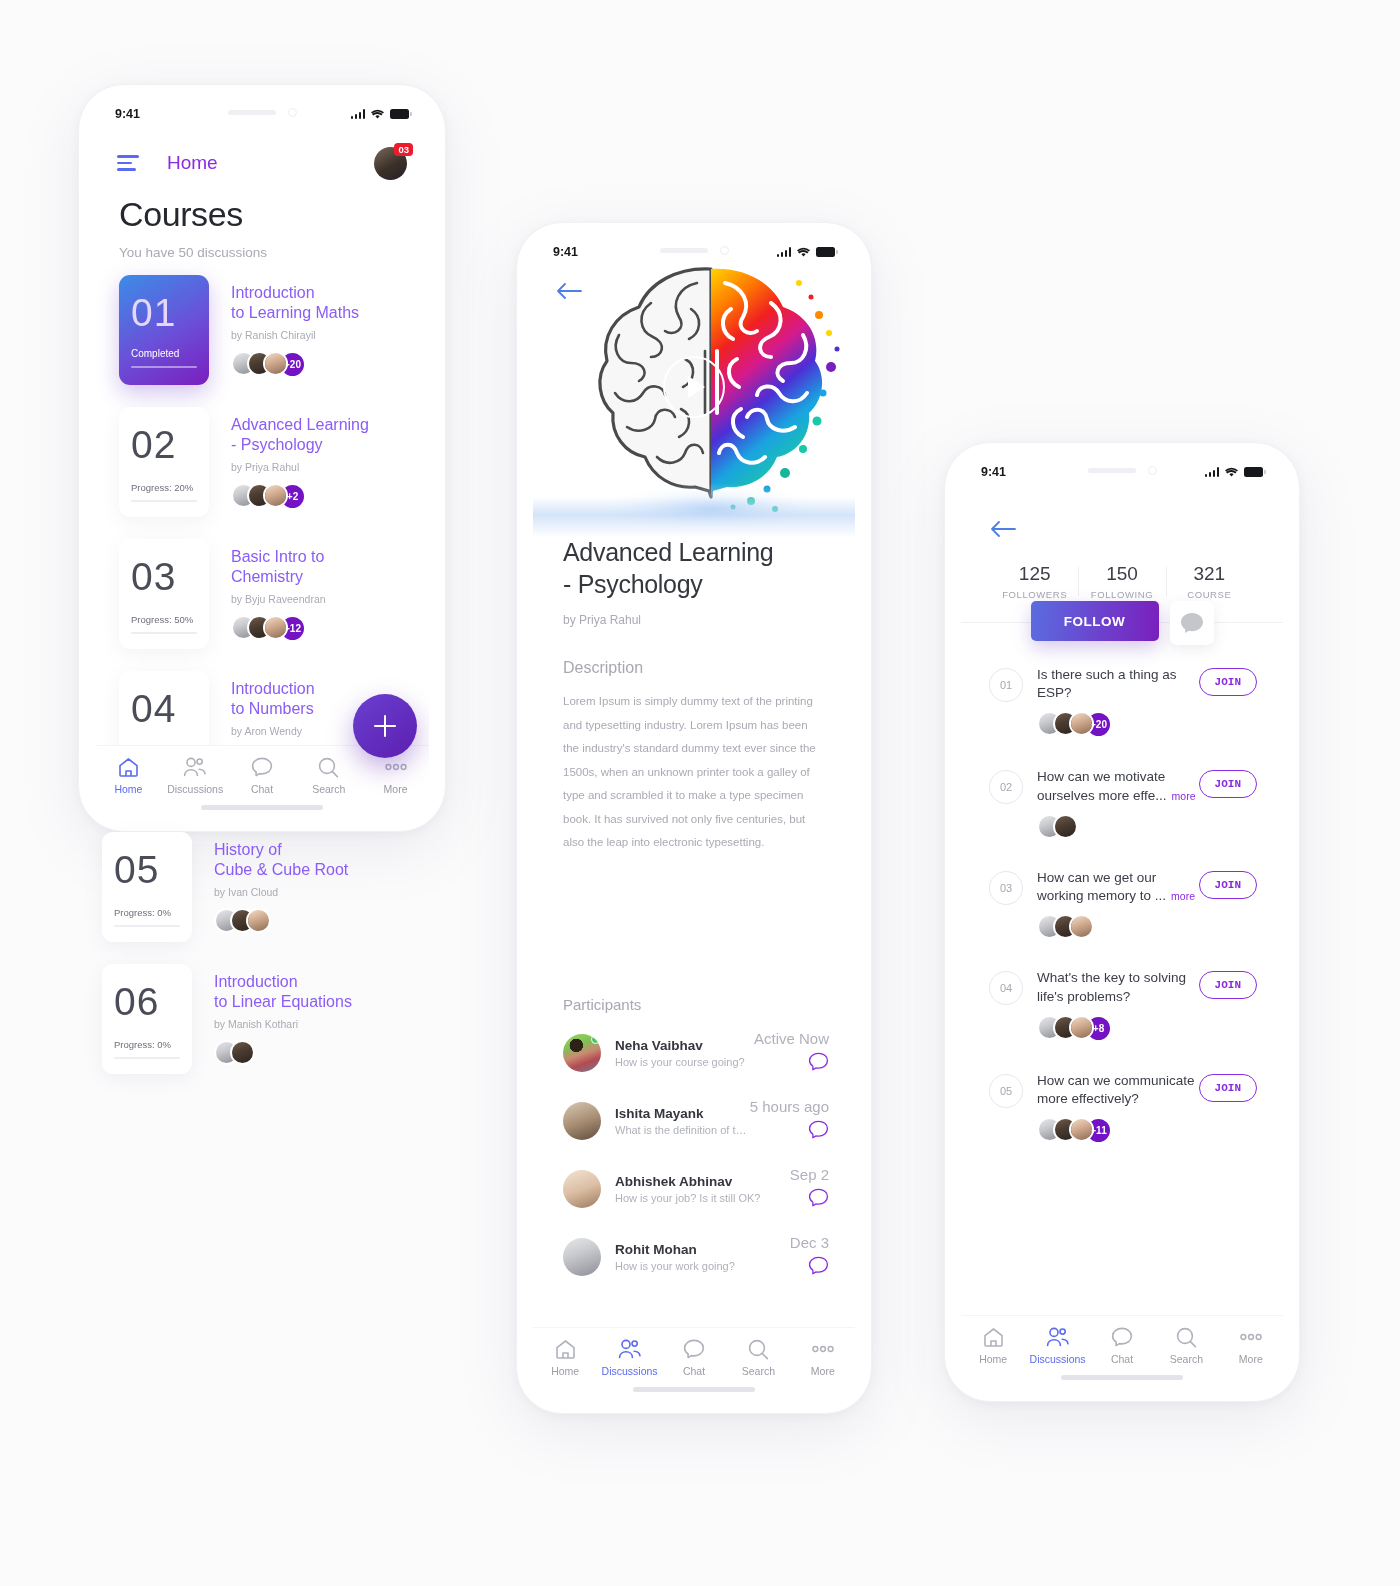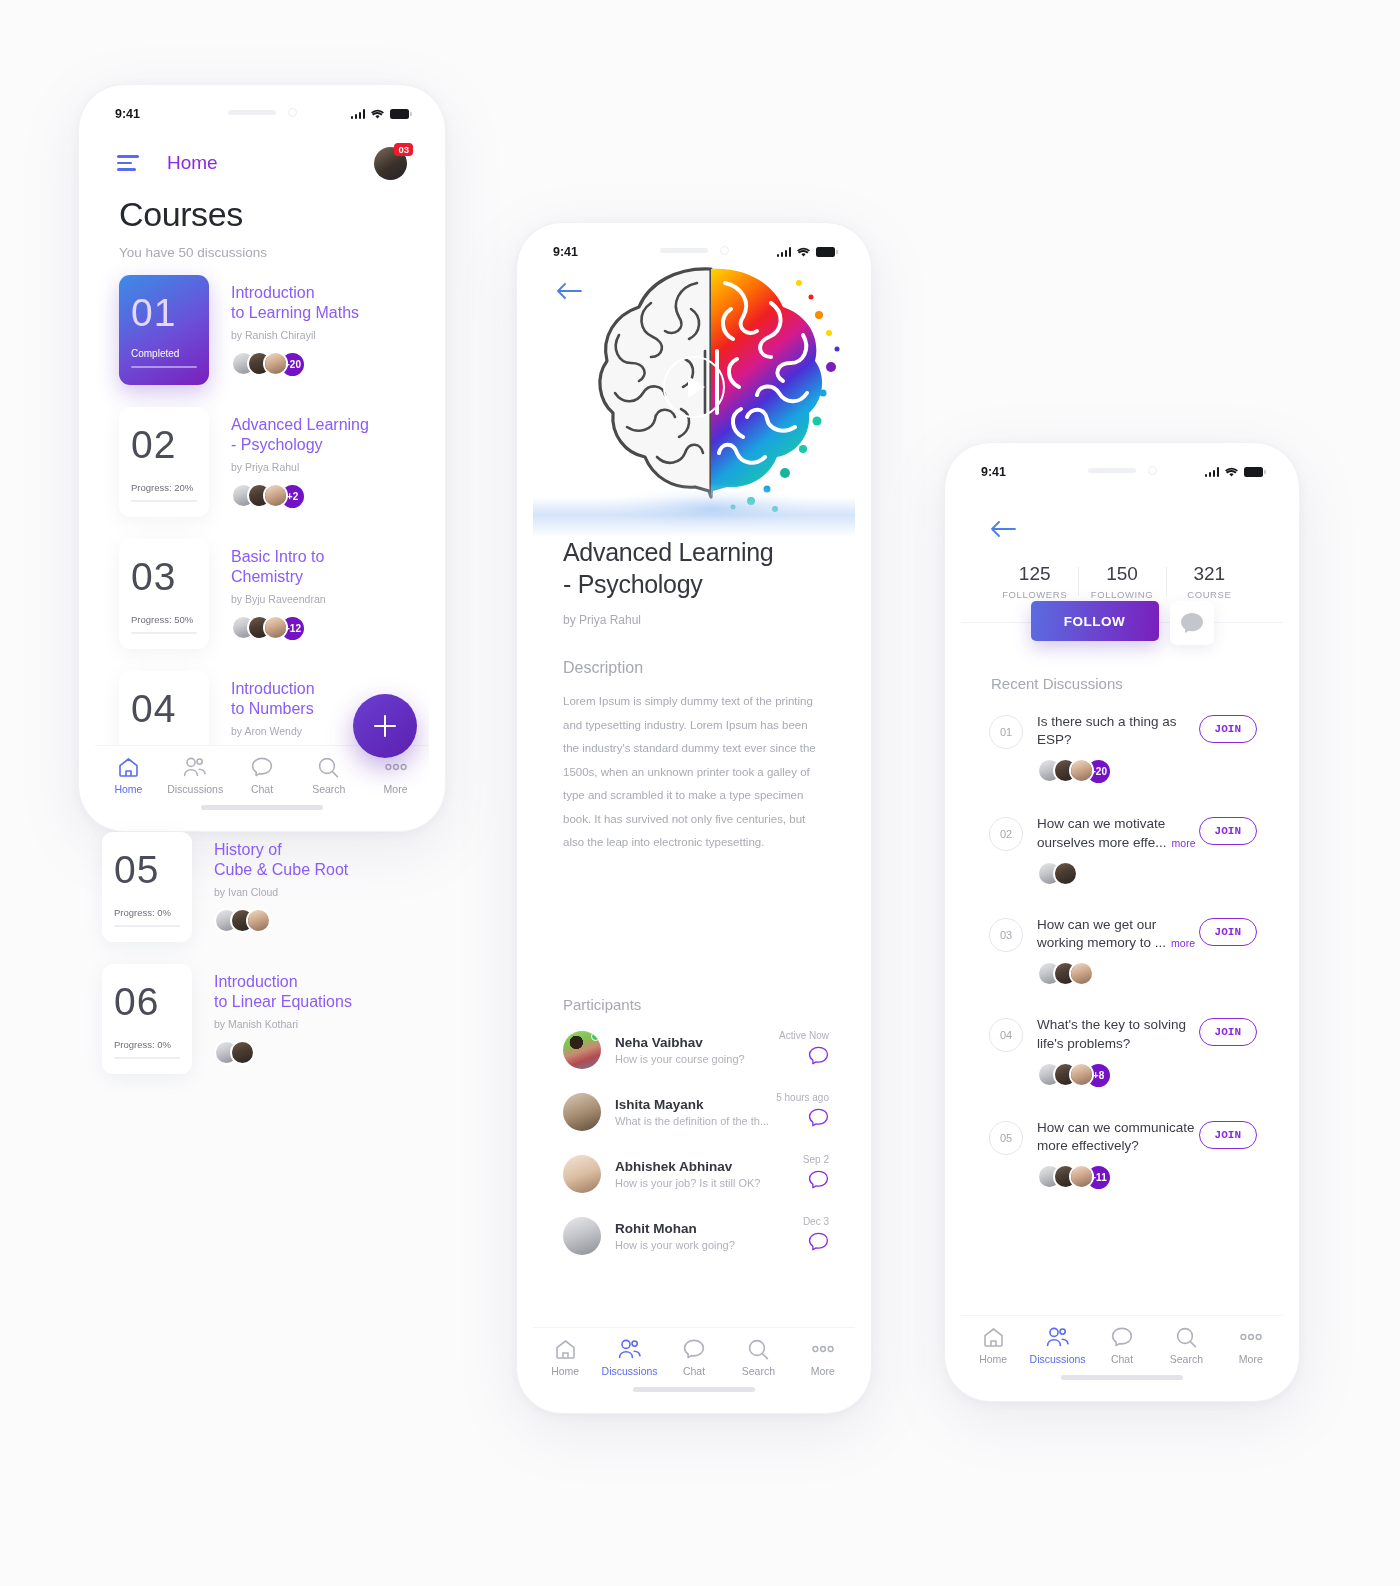--- a/index.html
+++ b/index.html
@@ -175,21 +175,21 @@
 
   .parts-head { margin-top: 24px; font-size: 15px; color: #a6a8b2; padding: 0 30px; }
   .parts { padding: 6px 26px 0 30px; }
   .part-row { display: flex; align-items: center; padding: 11px 0; }
   .part-av { width: 38px; height: 38px; border-radius: 50%; overflow: hidden; position: relative; flex: none; }
   .dot-online { position: absolute; top: 1px; right: 1px; width: 9px; height: 9px; border-radius: 50%; background: #3ecb5e; border: 1.5px solid #fff; }
   .part-mid { margin-left: 14px; flex: 1; min-width: 0; }
   .part-name { font-size: 13.5px; color: #35373f; font-weight: bold; }
   .part-msg { font-size: 11px; color: #b0b2bb; margin-top: 3px; white-space: nowrap; overflow: hidden; text-overflow: ellipsis; }
   .part-right { display: flex; flex-direction: column; align-items: flex-end; gap: 5px; flex: none; }
-  .part-time { font-size: 10px; color: #b0b2bb; }
+  .part-time { font-size: 15px; color: #b0b2bb; }
 
   
   #p3 { left: 944px; top: 442px; width: 356px; height: 960px; }
   .p3-head { padding: 64px 30px 0 30px; }
   .prof-row { display: flex; align-items: center; margin-top: 22px; }
   .prof-av { width: 68px; height: 68px; border-radius: 50%; overflow: hidden; position: relative; flex: none; }
   .prof-av .dot-online { width: 15px; height: 15px; top: 3px; right: 2px; border-width: 2px; }
   .prof-meta { margin-left: 18px; }
   .prof-name { font-size: 22px; color: #2c2e36; font-weight: normal; }
   .prof-role { font-size: 13px; color: #a9abb4; margin-top: 4px; }
@@ -747,21 +747,20 @@
       <div class="p3-divider" style="margin-top:22px"></div>
       <div class="follow-row" style="margin-top:-22px">
         <div class="follow-btn">FOLLOW</div>
         <div class="msg-box">
           <svg width="24" height="22" viewBox="0 0 24 22">
               <path d="M12 1C5.9 1 1 5.1 1 10.1c0 2.9 1.6 5.4 4.1 7.1V21l3.8-2.2c1 .2 2 .4 3.1.4 6.1 0 11-4.1 11-9.1S18.1 1 12 1z" fill="#c5c6cc"></path>
             </svg>
         </div>
       </div>
 
-      <div class="rd-title">Recent Discussions</div>
       <div class="disc" id="p3-disc">
           <div class="disc-row">
             <span class="disc-num">01</span>
             <span class="disc-mid">
               <div class="disc-q">Is there such a thing as<br>ESP?</div>
               <span class="stack">
                 <span class="pic">
                   <span class="ph" style="background:linear-gradient(160deg,#e8e8ea 0%,#c9cace 40%,#8d8f96 100%)"></span>
                 </span>
                 <span class="pic">

